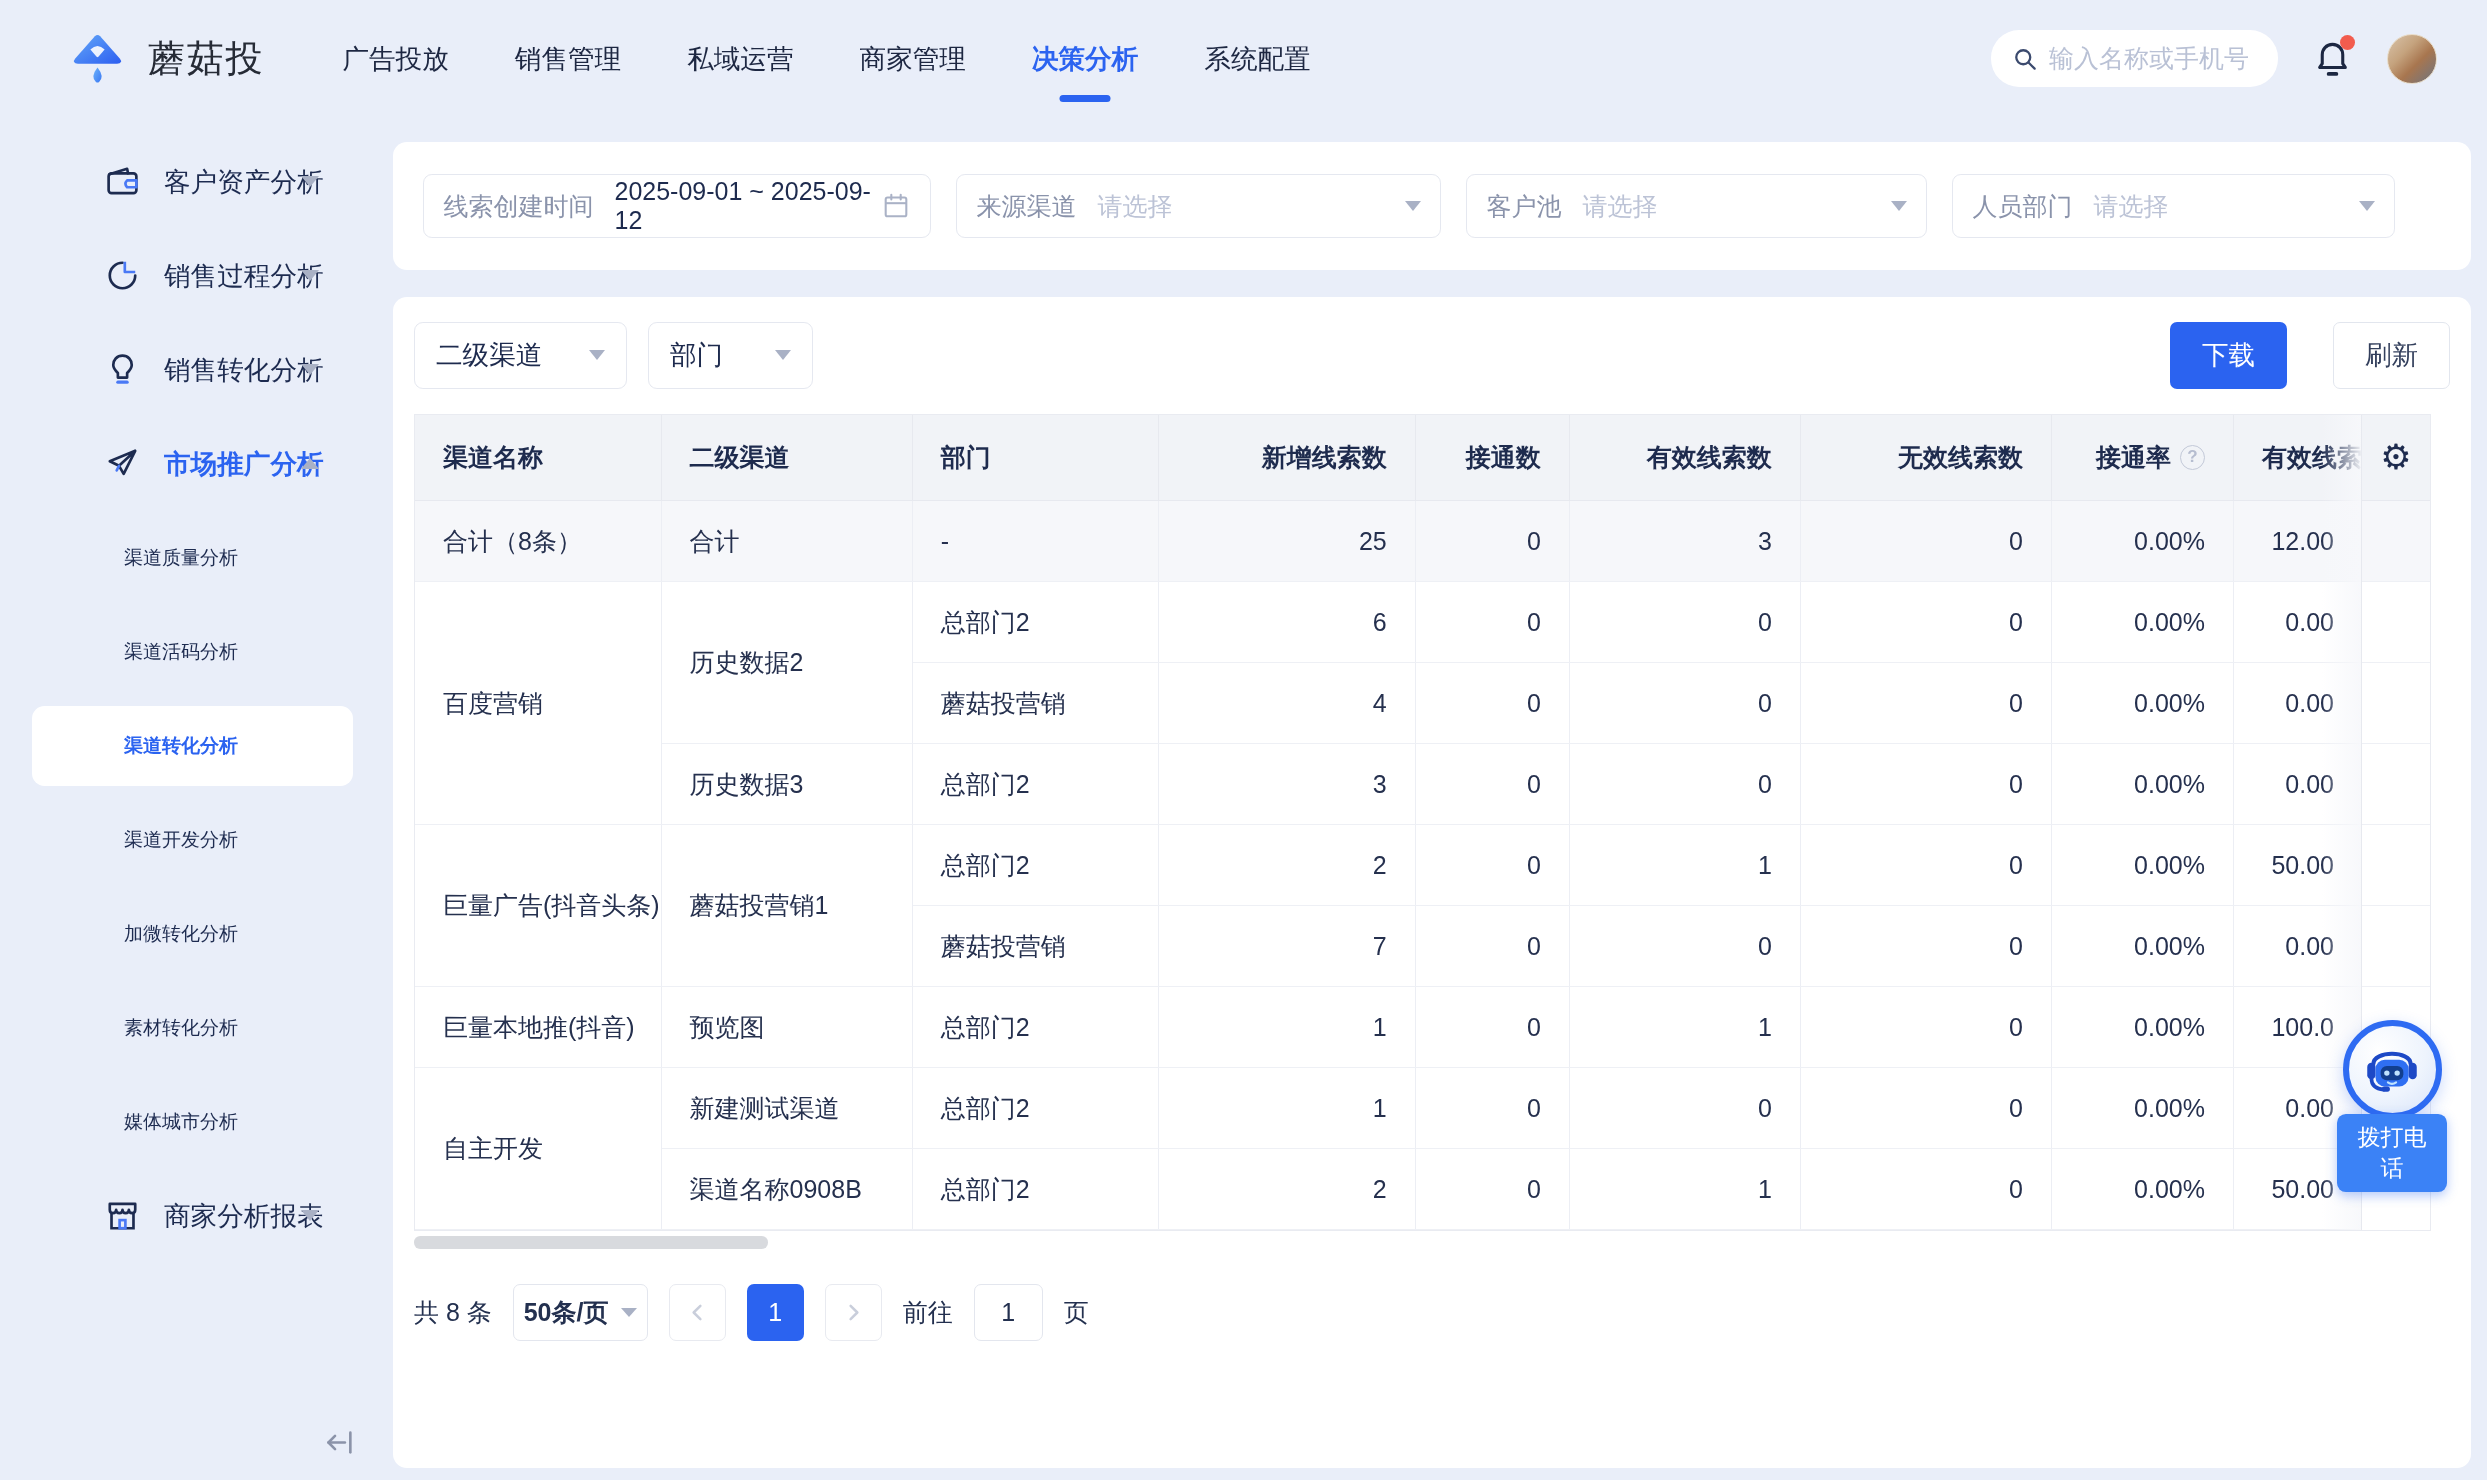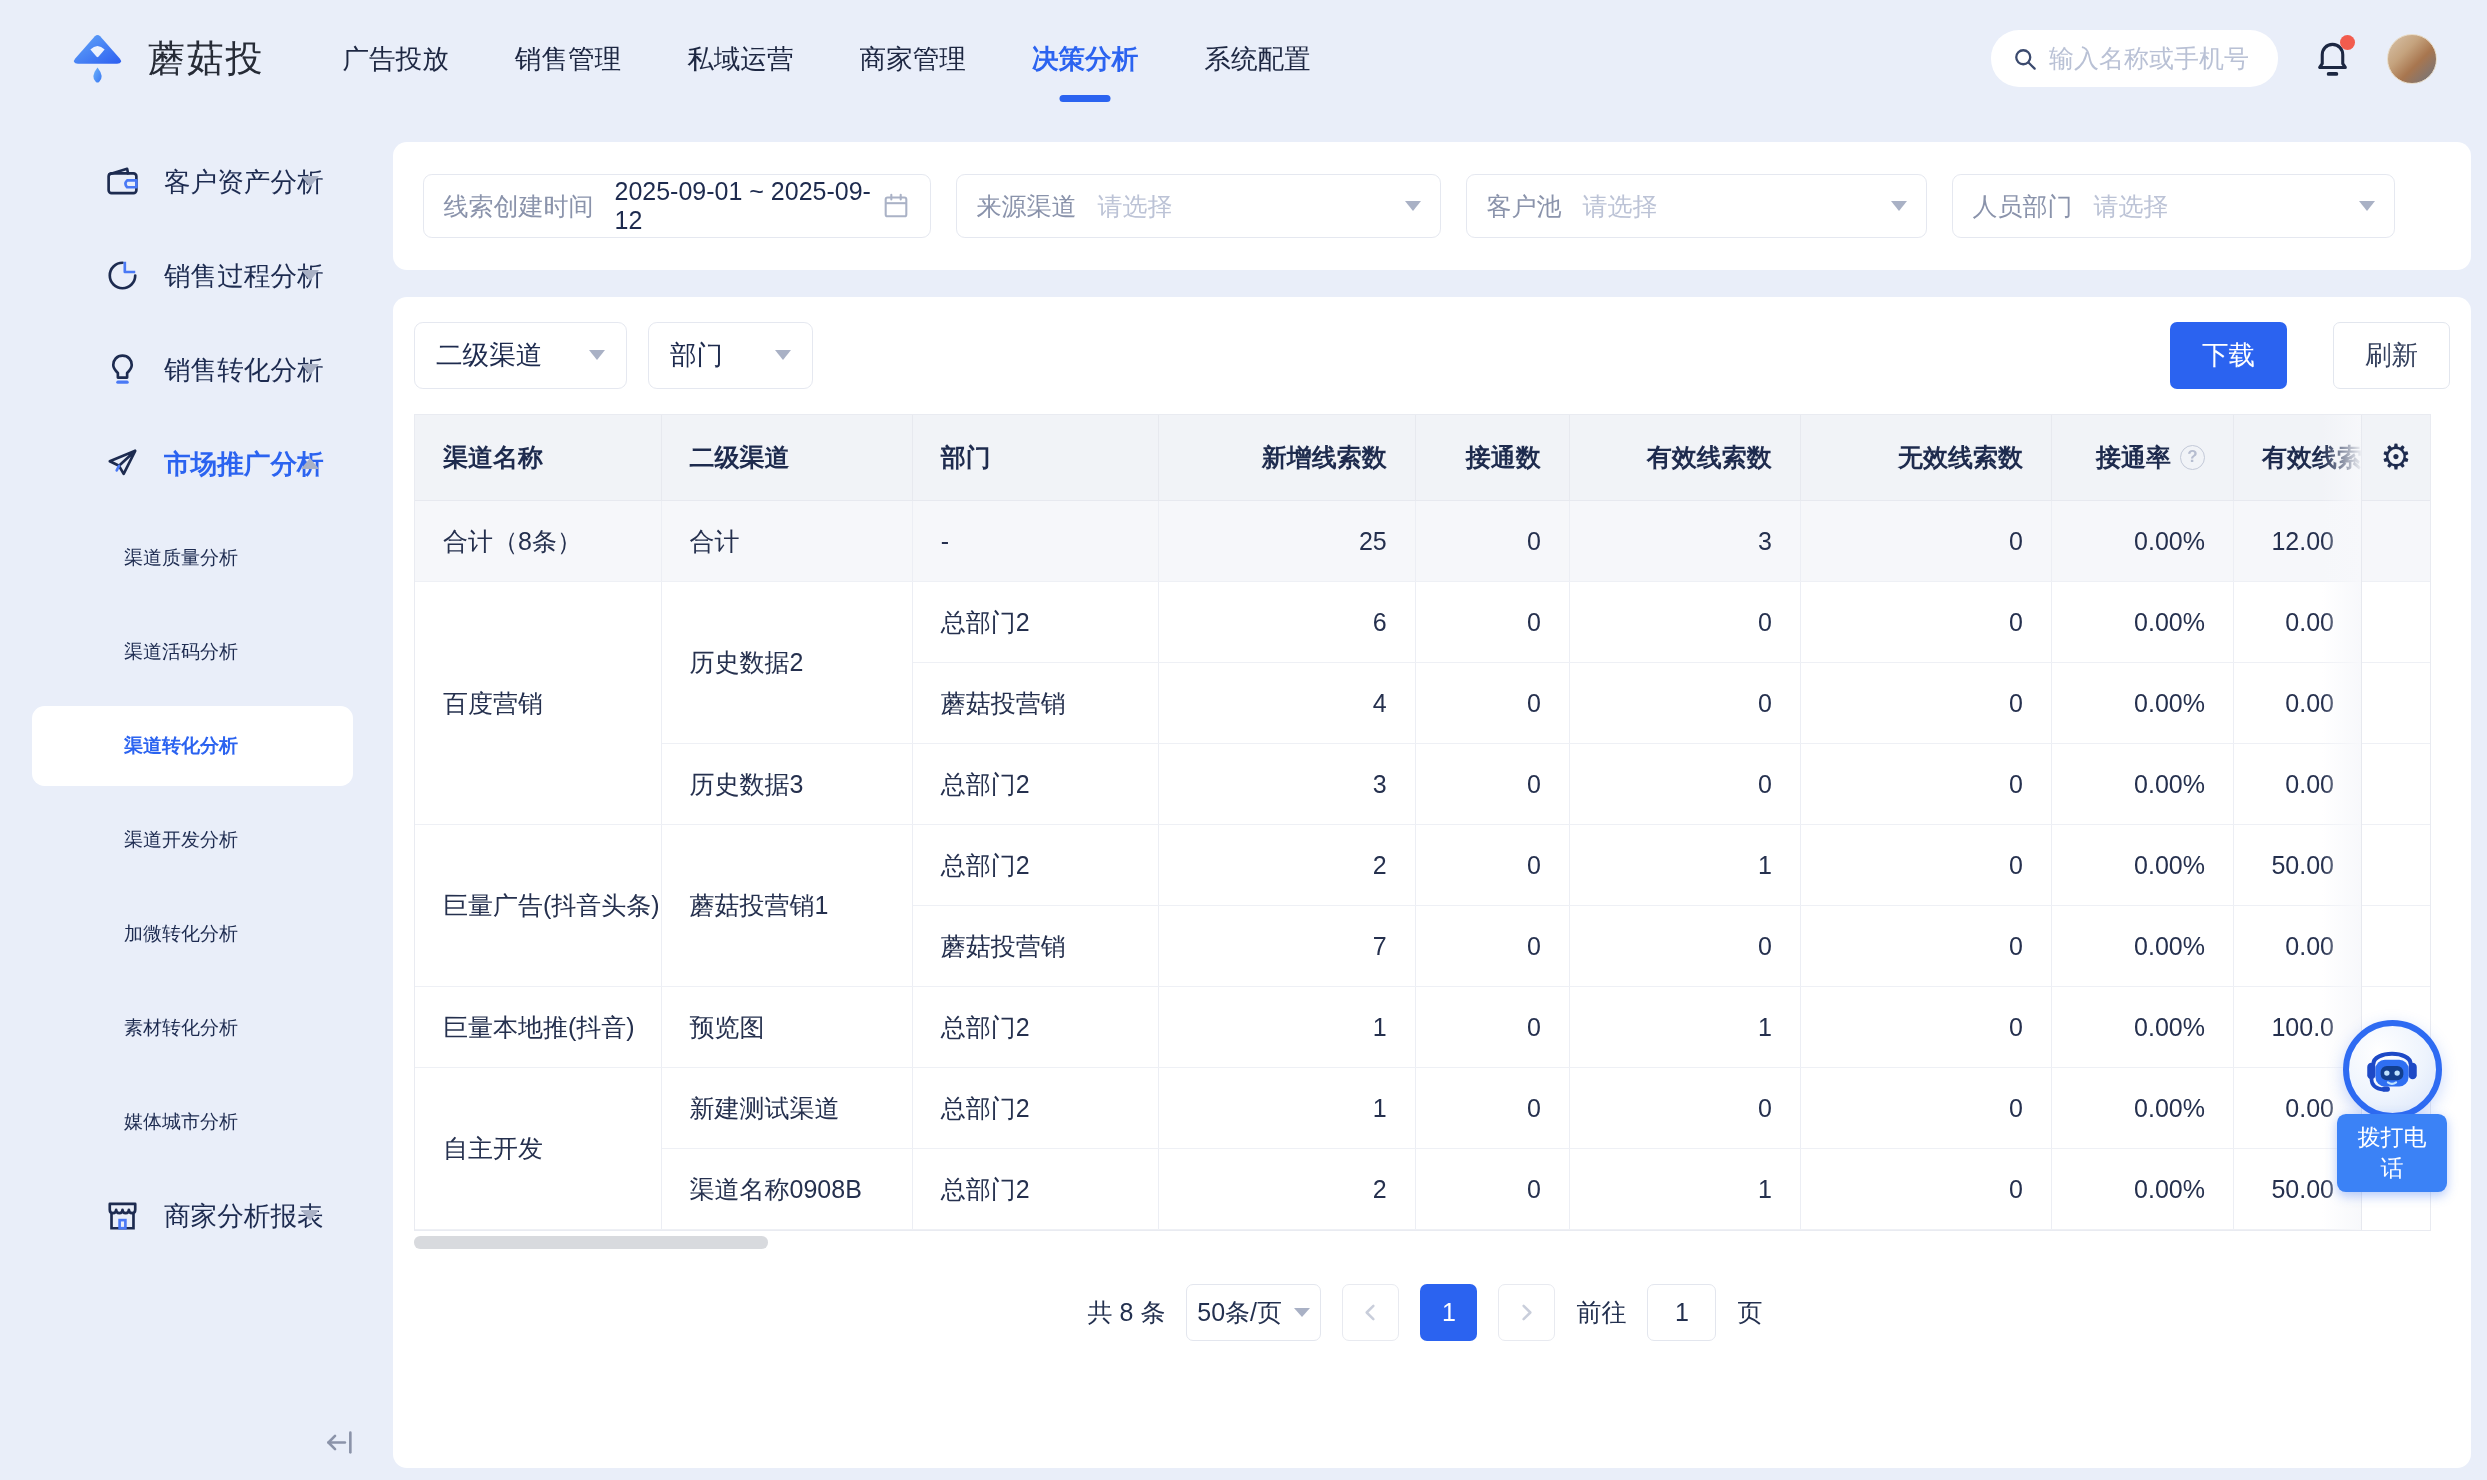--- a/index.html
+++ b/index.html
@@ -83,22 +83,22 @@
   .gear-head { height:86px; background:#f1f3f7; border-bottom:1.8px solid #e7e9ef; display:flex; align-items:center; justify-content:center; font-size:35px; color:#1e2b4e; cursor:pointer; }
   .gear-sum { height:81px; background:#f6f7fa; border-bottom:1.8px solid #eef0f5; }
   .gear-cell { height:81px; background:#fff; border-bottom:1.8px solid #eef0f5; }
   .gear-cell:last-child { border-bottom:none; }
   .col-fade { position:absolute; top:0; right:69px; width:39px; height:100%; background:linear-gradient(to right, rgba(255,255,255,0), rgba(247,248,251,0.95)); pointer-events:none; }
 
   .hscroll { margin-top:5.3px; height:12.4px; position:relative; width:2017px; }
   .hscroll .thumb { position:absolute; left:0; top:0; width:354px; height:12.4px; border-radius:6.2px; background:#d8dade; cursor:pointer; }
 
   
-  .pagination { margin-top:35px; display:flex; align-items:center; justify-content:center; gap:21px; font-size:25px; color:#23304f; padding-right:14px; }
-  .psize { width:135px; height:57px; border:1.8px solid #e3e6ee; border-radius:7px; display:flex; align-items:center; justify-content:center; gap:12.4px; cursor:pointer; }
+  .pagination { margin-top:35px; display:flex; align-items:center; justify-content:flex-start; gap:21px; font-size:25px; color:#23304f; padding-right:14px; }
+  .psize { width:135px; height:57px; border:1.8px solid #e3e6ee; border-radius:7px; display:flex; align-items:center; justify-content:center; gap:12.4px; cursor:pointer;font-weight:bold; }
   .psize .fcaret { width:0; height:0; border-left:8px solid transparent; border-right:8px solid transparent; border-top:9.7px solid #a9b1c5; }
   .pbtn { width:57px; height:57px; border:1.8px solid #e8eaf0; border-radius:7px; background:#fff; display:flex; align-items:center; justify-content:center; color:#c9cedb; cursor:pointer; }
   .pnum { width:57px; height:57px; border-radius:7px; background:#2b63f0; color:#fff; display:flex; align-items:center; justify-content:center; font-size:25px; cursor:pointer; }
   .pgoto { width:69px; height:57px; border:1.8px solid #e3e6ee; border-radius:7px; text-align:center; font-size:25px; color:#23304f; outline:none; font-family:inherit; }
 
   
   .assistant { position:absolute; left:2337px; top:1020px; z-index:50; width:110px; text-align:center; cursor:pointer; }
   .assistant .circle { width:99px; height:99px; margin:0 auto; border-radius:50%; border:6.2px solid #2e6bf2;
      background: radial-gradient(circle at 35% 30%, #ffffff 0%, #eef4fd 55%, #d8e4fa 100%);
      display:flex; align-items:center; justify-content:center; box-shadow:0 5.3px 16px rgba(46,107,242,.25); }

